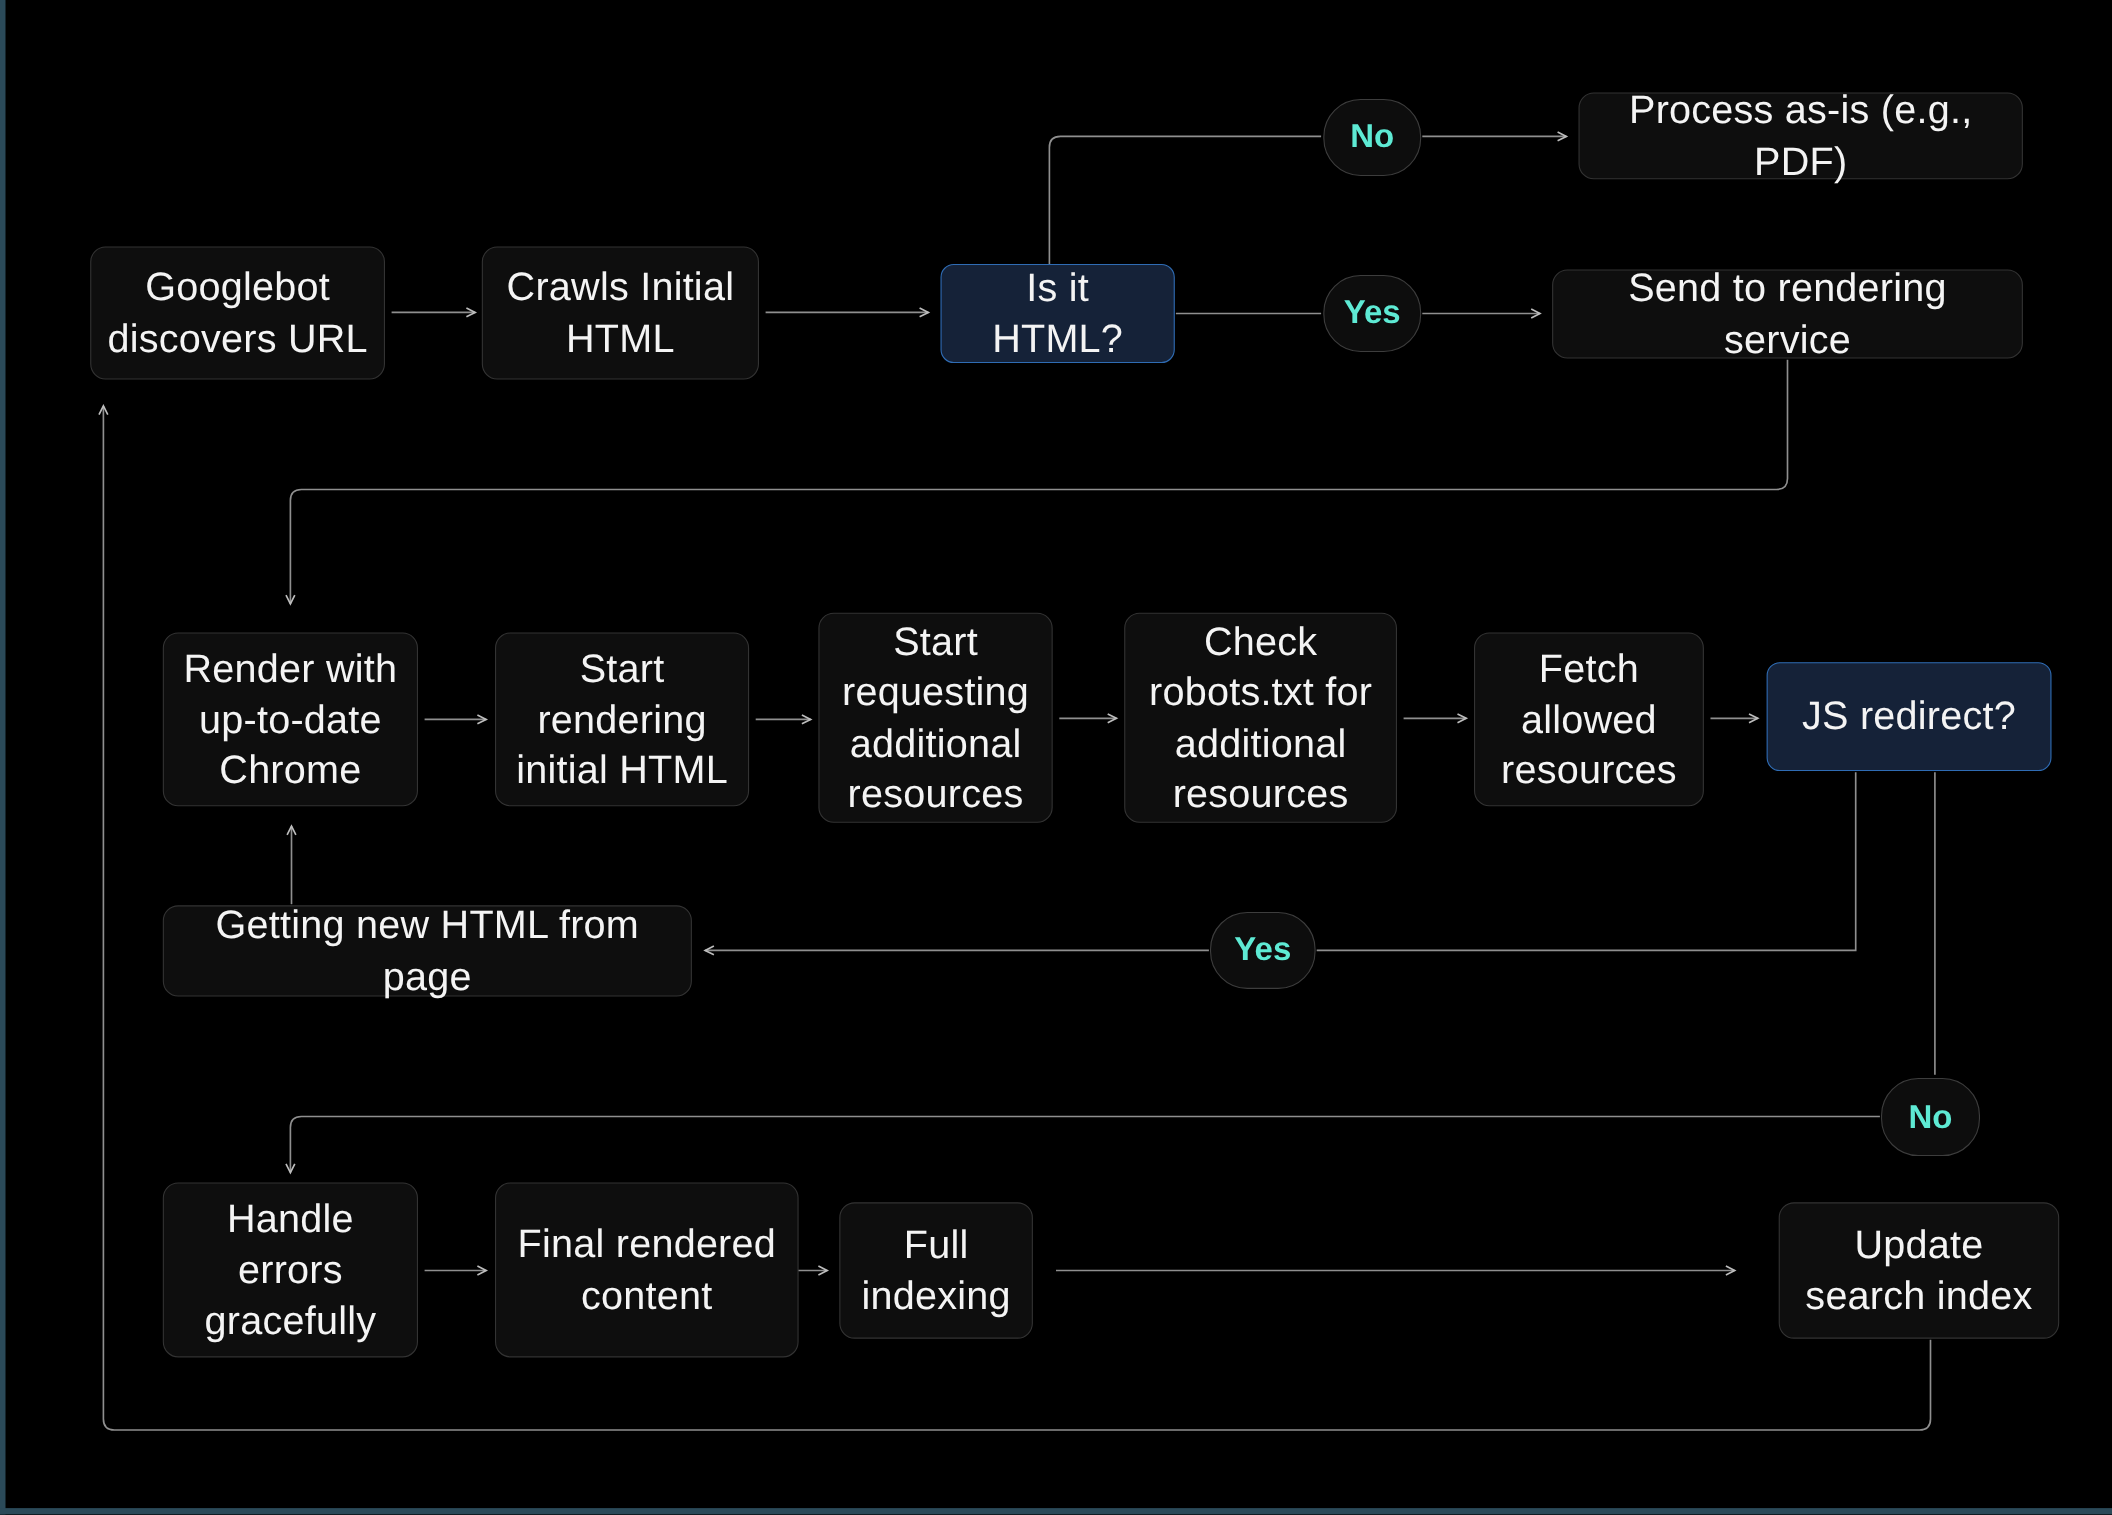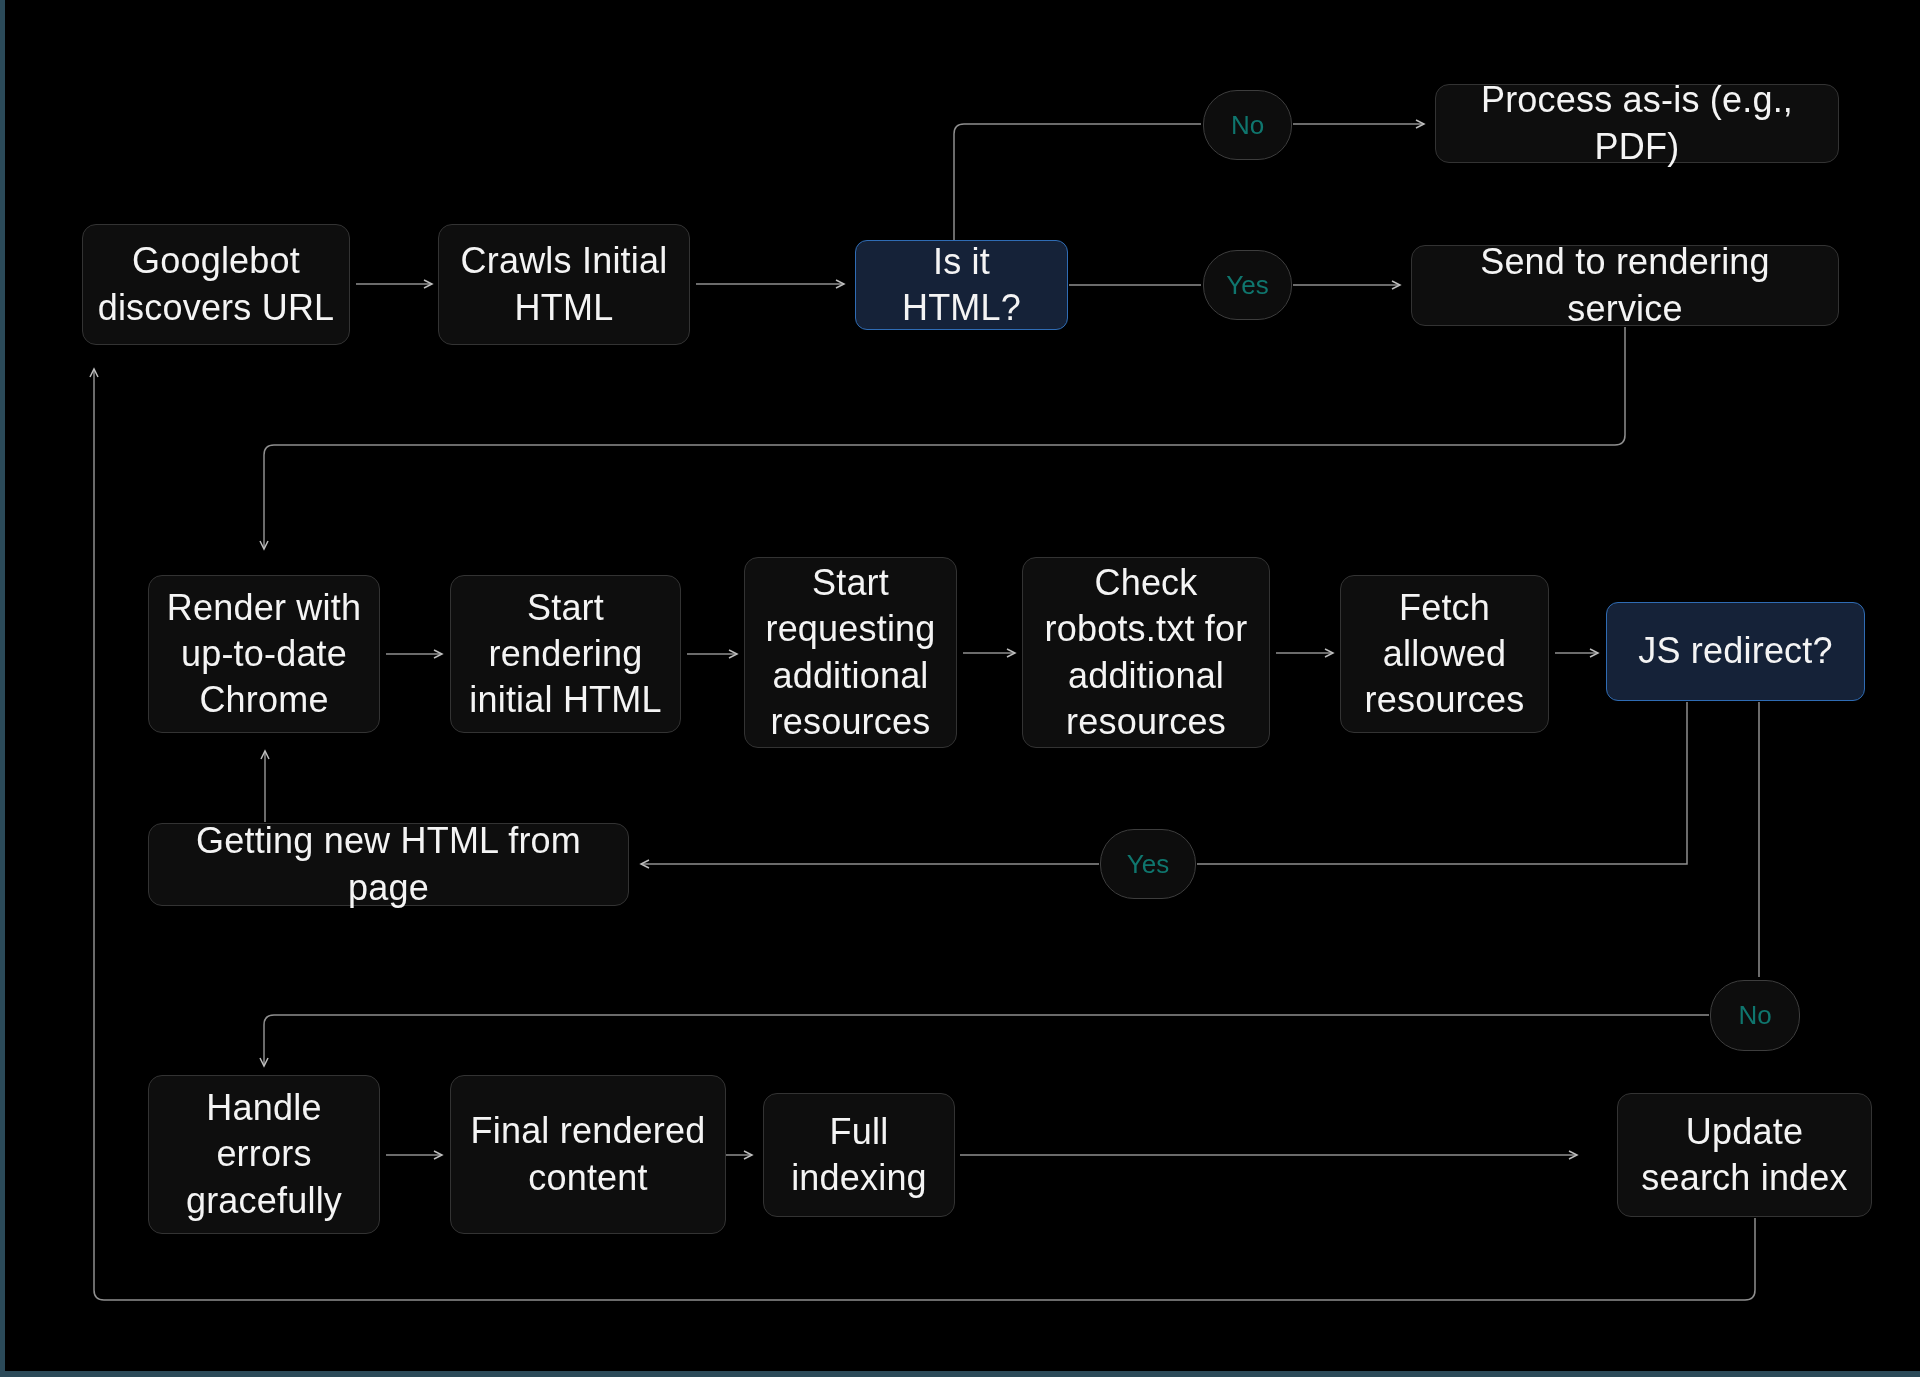--- a/index.html
+++ b/index.html
@@ -34,45 +34,46 @@
     background: #152238;
     border: 1.5px solid #2f6cb4;
     border-radius: 12px;
   }
   .pill {
     position: absolute;
     box-sizing: border-box;
     background: #0d0d0d;
     border: 1px solid #3d3d3d;
     border-radius: 34px;
-    color: #0f766e;
+    color: #5eead4;
     display: flex;
     align-items: center;
     justify-content: center;
-    font-size: 26px;
+    font-size: 30px;
     z-index: 2;
+    font-weight: bold;
   }
   .node { z-index: 2; }
 
   
   #googlebot        { left:   82px; top:  224px; width: 268px; height: 121px; }
   #crawls           { left:  438px; top:  224px; width: 252px; height: 121px; }
   #is-html          { left:  855px; top:  240px; width: 213px; height:  90px; }
   #process-as-is    { left: 1435px; top:   84px; width: 404px; height:  79px; }
   #send-rendering   { left: 1411px; top:  245px; width: 428px; height:  81px; }
   #render-chrome    { left:  148px; top:  575px; width: 232px; height: 158px; }
   #start-rendering  { left:  450px; top:  575px; width: 231px; height: 158px; }
   #start-requesting { left:  744px; top:  557px; width: 213px; height: 191px; }
   #check-robots     { left: 1022px; top:  557px; width: 248px; height: 191px; }
   #fetch-allowed    { left: 1340px; top:  575px; width: 209px; height: 158px; }
   #js-redirect      { left: 1606px; top:  602px; width: 259px; height:  99px; }
   #getting-new-html { left:  148px; top:  823px; width: 481px; height:  83px; }
   #handle-errors    { left:  148px; top: 1075px; width: 232px; height: 159px; }
   #final-rendered   { left:  450px; top: 1075px; width: 276px; height: 159px; }
-  #full-indexing    { left:  763px; top: 1093px; width: 192px; height: 124px; }
+  #full-indexing    { left:  763px; top: 1093px; width: 176px; height: 124px; }
   #update-search    { left: 1585px; top: 1093px; width: 255px; height: 124px; margin-left: 32px; }
 
   #pill-no-top      { left: 1203px; top:   90px; width: 89px;  height: 70px; }
   #pill-yes-top     { left: 1203px; top:  250px; width: 89px;  height: 70px; }
   #pill-yes-loop    { left: 1100px; top:  829px; width: 96px;  height: 70px; }
   #pill-no-bottom   { left: 1710px; top:  980px; width: 90px;  height: 71px; }
 
   
   .edge-left   { position:absolute; left:0; top:0; width:5px; height:100%; background:#2b4a59; z-index:3; }
   .edge-bottom { position:absolute; left:0; bottom:0; width:100%; height:6px; background:#2b4a59; z-index:3; }

